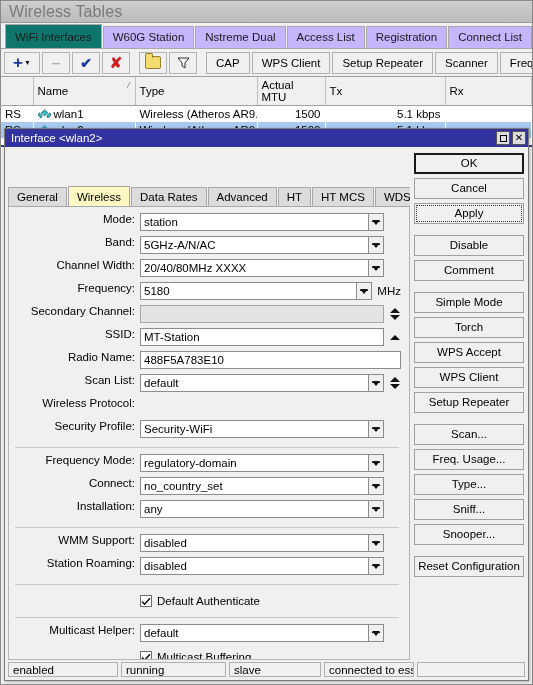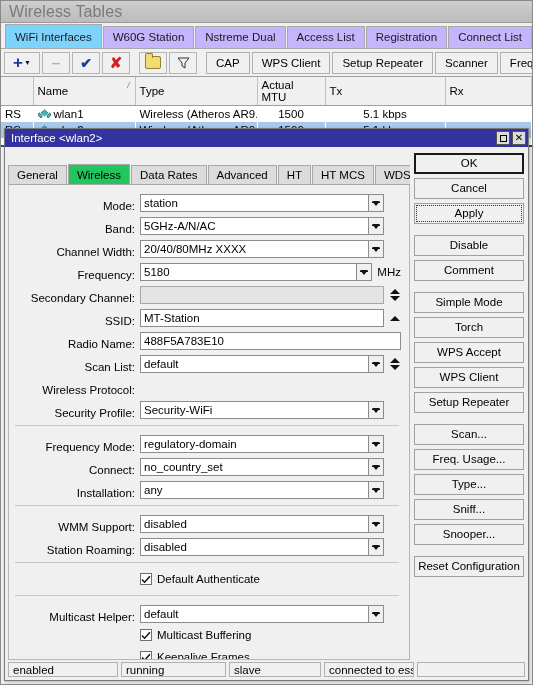--- a/index.html
+++ b/index.html
@@ -67,21 +67,21 @@
     background: #c4b5fd;
     border: 1px solid #a8a8a8;
     border-bottom: none;
     box-sizing: border-box;
     font-size: 11.5px;
     color: #1a1a1a;
     flex: 0 0 auto;
     border-radius: 1px 1px 0 0;
   }
   .tabstrip .tab.active {
-    background: #7dd3fc;
+    background: #0f766e;
     height: 25px;
     line-height: 24px;
     margin-bottom: -1px;
     border-bottom: 1px solid #f0f0f0;
     font-weight: normal;
   }
 
   
   .toolbar {
     height: 27px;
@@ -163,21 +163,21 @@
   table.iftable th.num { text-align: left; }
   table.iftable td {
     padding: 1px 4px;
     height: 16px;
     box-sizing: border-box;
     border-right: 1px solid transparent;
     overflow: hidden;
     white-space: nowrap;
   }
   table.iftable tr.row-sel td { background: #a8c8ee; }
-  td.r { text-align: center; padding-right: 6px; }
+  td.r { text-align: right; padding-right: 6px; }
   .sortmark {
     position: absolute; right: 5px; top: 3px;
     font-size: 9px; color: #666; transform: scaleX(0.8);
   }
   .wifi-ico {
     display: inline-block;
     width: 13px; height: 11px;
     vertical-align: -2px;
     margin-right: 3px;
   }
@@ -237,22 +237,23 @@
     min-height: 0;
     padding: 0;
     box-sizing: border-box;
   }
 
   .dlg-left {
     flex: 1 1 auto;
     display: flex;
     flex-direction: column;
     min-width: 0;
-    padding: 16px 0 0 3px;
-    box-sizing: border-box;
+    padding: 8px 0 0 3px;
+    box-sizing: border-box;
+    margin-top: 30px;
   }
 
   
   .dtabs {
     height: 22px;
     display: flex;
     align-items: flex-end;
     box-sizing: border-box;
     flex: 0 0 auto;
     border-bottom: 1px solid #a8a8a8;
@@ -266,41 +267,41 @@
     margin-right: 1px;
     background: #dcdcdc;
     border: 1px solid #a8a8a8;
     border-bottom: none;
     box-sizing: border-box;
     font-size: 11.5px;
     flex: 0 0 auto;
     border-radius: 1px 1px 0 0;
   }
   .dtabs .dtab.active {
-    background: #22c55e;
+    background: #fef9c3;
     height: 21px;
     line-height: 20px;
     margin-bottom: -1px;
     border-bottom: 1px solid #f0f0f0;
   }
 
   .form-area {
     flex: 1 1 auto;
     border: 1px solid #b6b6b6;
     border-top: none;
     background: #f0f0f0;
     padding: 6px 8px 4px 4px;
     box-sizing: border-box;
     overflow: hidden;
     min-height: 0;
   }
 
   .frow {
     display: flex;
-    align-items: flex-end;
+    align-items: flex-start;
     height: 21px;
     margin-bottom: 2px;
   }
   .flabel {
     width: 122px;
     text-align: right;
     padding-right: 5px;
     font-size: 11.5px;
     flex: 0 0 auto;
     white-space: nowrap;

